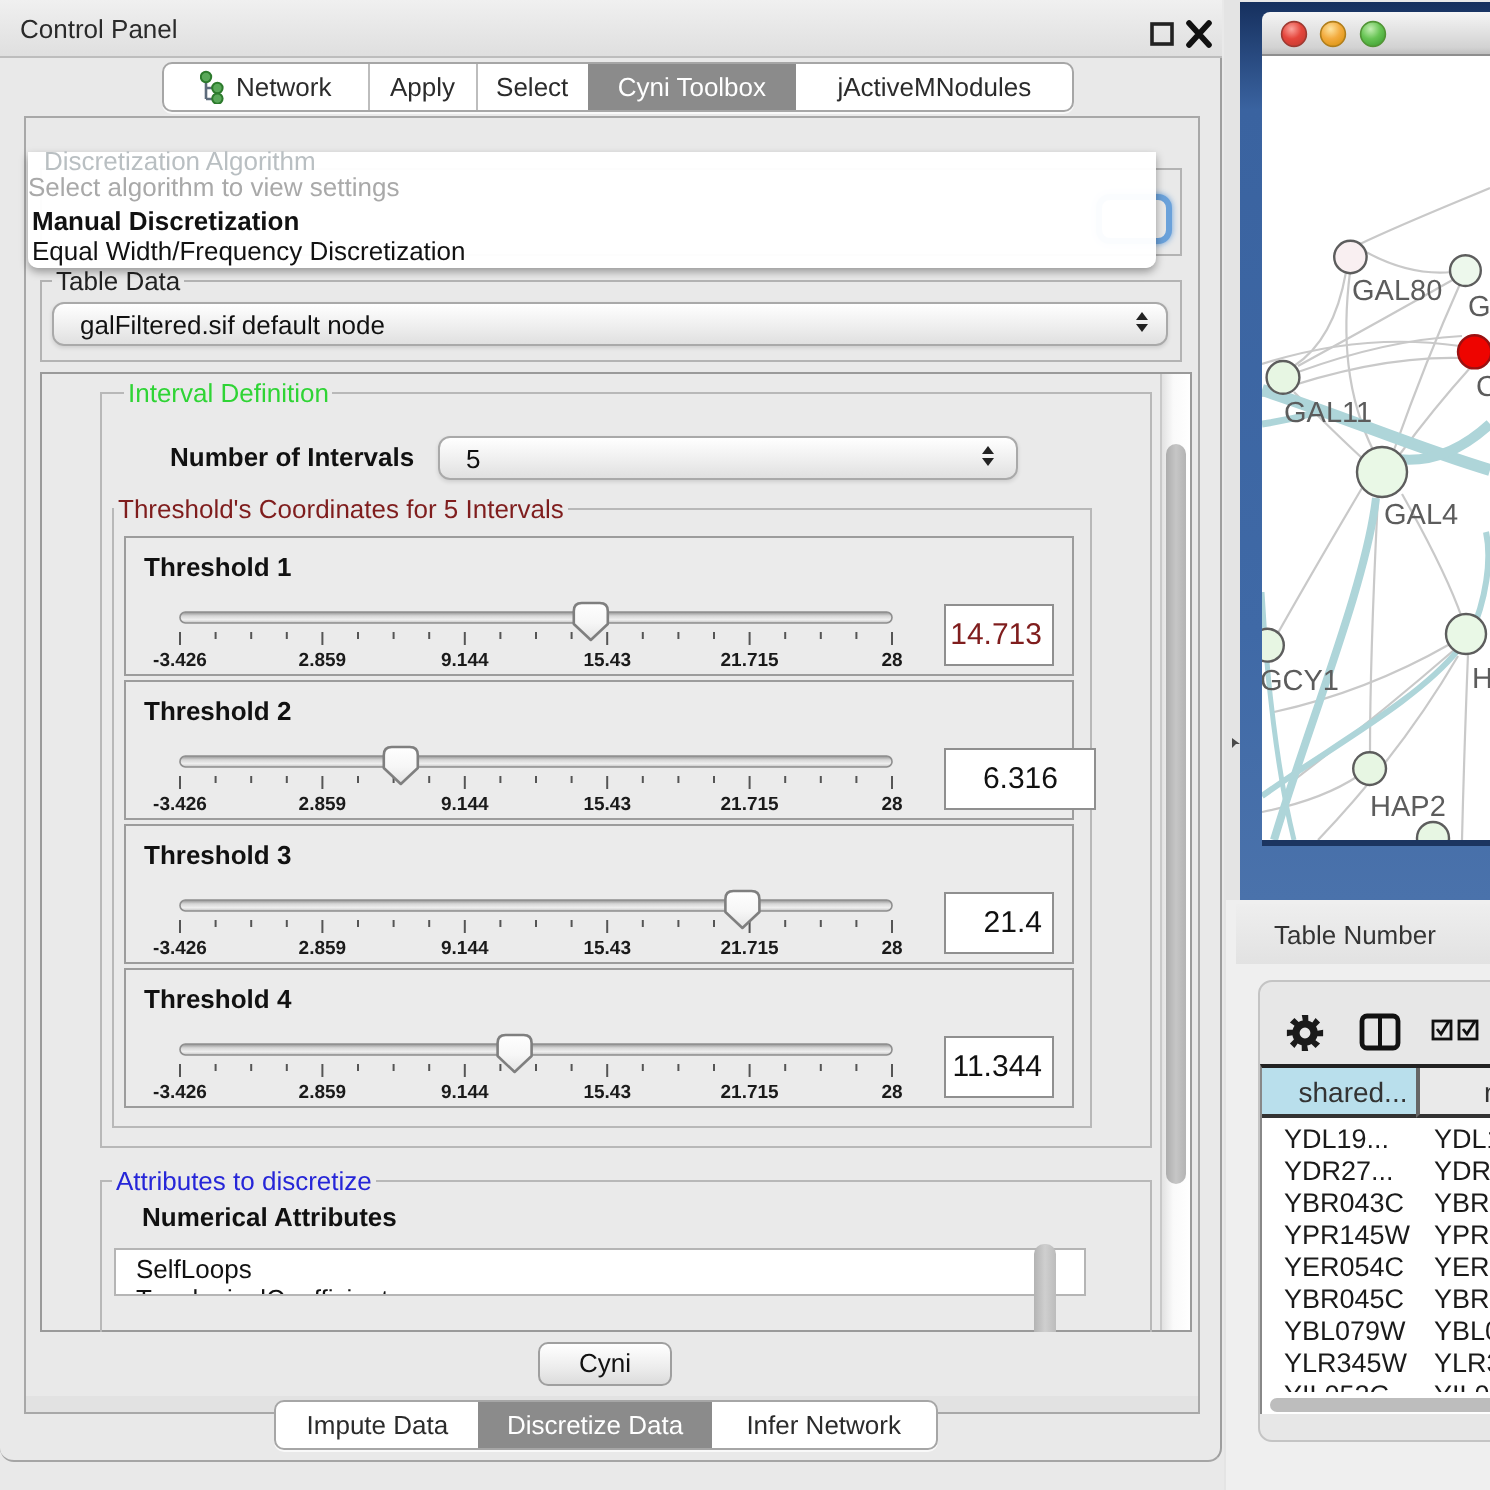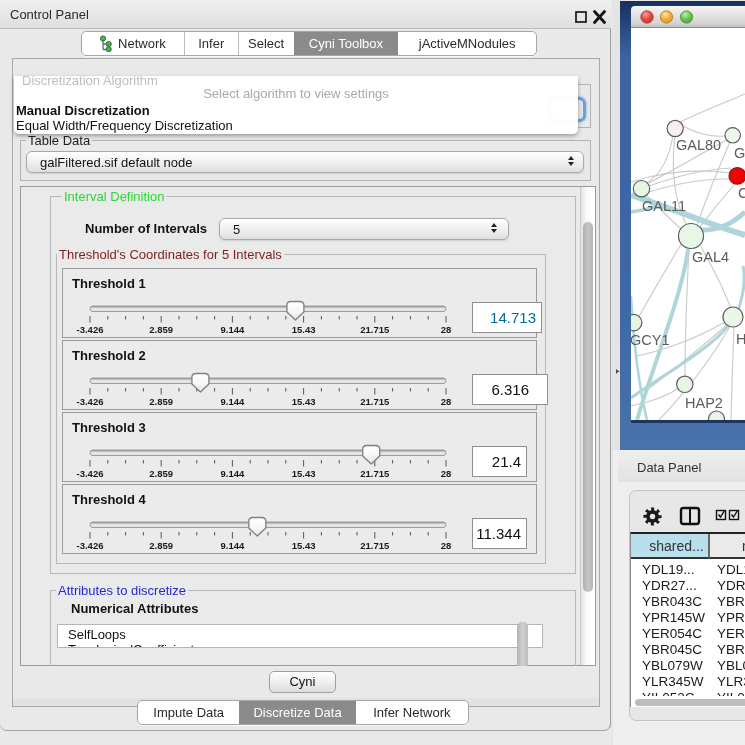--- a/index.html
+++ b/index.html
@@ -42,21 +42,21 @@
 <div class="abs seg" style="left:81px; top:31px; width:456px; height:25px;">
   <div class="s" style="width:102px;">
     <svg width="12" height="17" viewBox="0 0 12 17" style="margin-right:6px;">
       <path d="M3 4 L3 14.5 M3 9 L8.5 9 M3 14.5 L8.5 14.5" stroke="#5d6b7b" stroke-width="1.3" fill="none"></path>
       <circle cx="3" cy="3.5" r="2.6" fill="#59a859" stroke="#2c7a2c" stroke-width="1"></circle>
       <circle cx="8.7" cy="9" r="2.6" fill="#59a859" stroke="#2c7a2c" stroke-width="1"></circle>
       <circle cx="8.7" cy="14.3" r="2.6" fill="#59a859" stroke="#2c7a2c" stroke-width="1"></circle>
     </svg>
     Network</div>
   <div class="dv"></div>
-  <div class="s" style="width:53px;">Infer</div>
+  <div class="s" style="width:53px;">Apply</div>
   <div class="dv"></div>
   <div class="s" style="width:55px;">Select</div>
   <div class="s sel" style="width:105px;">Cyni Toolbox</div>
   <div class="s" style="width:138px;">jActiveMNodules</div>
 </div>
 
 <div class="abs" id="cpcontent"></div>
 
 <div class="abs group" style="left:20px; top:84px; width:571px; height:44px;"></div>
 
@@ -69,21 +69,21 @@
   <span class="ctext">galFiltered.sif default node</span>
   <div class="arrows" style="right:8px; top:4px;">
       <div class="up"></div>
       <div class="dn"></div>
     </div>
 </div>
 
 <div class="abs" id="popup" style="left:14px; top:76px; width:564px; height:58px; background:rgba(255,255,255,.97); border-radius:0 0 5px 5px; box-shadow:0 2px 4px rgba(0,0,0,.35);">
   <div style="position:absolute; left:8px; top:-3px; font-size:13px; color:#b9bfc2;">Discretization Algorithm</div>
   <div style="position:absolute; left:8px; top:-3px; font-size:13px; color:#3a3a3a; clip-path:inset(0 0 13px 0);">Discretization Algorithm</div>
-  <div style="position:absolute; left:0; top:10px; width:564px; text-align:center; font-size:13px; color:#a9a9a9;">Select algorithm to view settings</div>
+  <div style="position:absolute; left:0; top:10px; width:564px; font-size:13px; color:#a9a9a9;">Select algorithm to view settings</div>
   <div style="position:absolute; left:2px; top:27px; font-size:13px; font-weight:bold; color:#111;">Manual Discretization</div>
   <div style="position:absolute; left:2px; top:42px; font-size:13px; color:#111;">Equal Width/Frequency Discretization</div>
 </div>
 
 <div class="abs" id="viewport" style="left:20px; top:186px; width:576px; height:480px; border:1px solid #9a9a9a; background:#eaeaea;"></div>
 
 <div class="abs" style="left:580px; top:187px; width:15px; height:478px; background:linear-gradient(90deg,#e2e2e2,#fafafa 40%,#ffffff); border-left:1px solid #c9c9c9;"></div>
 <div class="abs" style="left:583px; top:222px; width:10px; height:370px; background:linear-gradient(90deg,#adadad,#c6c6c6 50%,#b4b4b4); border-radius:5px;"></div>
 
 <div class="abs group" style="left:50px; top:196px; width:526px; height:378px; border-color:#b8b8b8;">
@@ -143,21 +143,21 @@
       <line x1="365.2" y1="47" x2="365.2" y2="50.5" stroke="#555" stroke-width="1"></line>
       <line x1="383.0" y1="47" x2="383.0" y2="53.5" stroke="#555" stroke-width="1"></line>
     <text x="27.0" y="64" font-size="9.5" font-weight="bold" fill="#1a1a1a" text-anchor="middle" font-family="Liberation Sans, sans-serif">-3.426</text>
       <text x="98.2" y="64" font-size="9.5" font-weight="bold" fill="#1a1a1a" text-anchor="middle" font-family="Liberation Sans, sans-serif">2.859</text>
       <text x="169.4" y="64" font-size="9.5" font-weight="bold" fill="#1a1a1a" text-anchor="middle" font-family="Liberation Sans, sans-serif">9.144</text>
       <text x="240.6" y="64" font-size="9.5" font-weight="bold" fill="#1a1a1a" text-anchor="middle" font-family="Liberation Sans, sans-serif">15.43</text>
       <text x="311.8" y="64" font-size="9.5" font-weight="bold" fill="#1a1a1a" text-anchor="middle" font-family="Liberation Sans, sans-serif">21.715</text>
       <text x="383.0" y="64" font-size="9.5" font-weight="bold" fill="#1a1a1a" text-anchor="middle" font-family="Liberation Sans, sans-serif">28</text>
     <path d="M 223.9 43 L 223.9 36.5 Q 223.9 32.5 227.9 32.5 L 236.9 32.5 Q 240.9 32.5 240.9 36.5 L 240.9 43 L 232.4 51 Z" fill="url(#hg)" stroke="#7f7f7f" stroke-width="1.3" stroke-linejoin="round"></path>
   </svg>
-  <div style="position:absolute; left:409px; top:33px; width:70px; height:31px; background:#fff; border:1.5px solid #8f8f8f; font-size:15px; color:#0369a1; text-align:right; line-height:29px; padding-right:5px;">14.713</div>
+  <div style="position:absolute; left:409px; top:33px; width:55px; height:31px; background:#fff; border:1.5px solid #8f8f8f; font-size:15px; color:#7f1d1d; text-align:right; line-height:29px; padding-right:5px;">14.713</div>
 </div>
 <div class="abs" style="left:62px; top:340px; width:475px; height:70px; background:#ebebeb; border:1px solid #9c9c9c;">
   <div style="position:absolute; left:9px; top:7px; font-size:13px; font-weight:bold; color:#111;">Threshold 2</div>
   <svg style="position:absolute; left:0; top:0;" width="473" height="68" viewBox="0 0 473 68">
     <rect x="27" y="37" width="356" height="5.5" rx="2.7" fill="url(#tg)" stroke="#8e8e8e" stroke-width="0.8"></rect>
     <line x1="27.0" y1="47" x2="27.0" y2="53.5" stroke="#555" stroke-width="1"></line>
       <line x1="44.8" y1="47" x2="44.8" y2="50.5" stroke="#555" stroke-width="1"></line>
       <line x1="62.6" y1="47" x2="62.6" y2="50.5" stroke="#555" stroke-width="1"></line>
       <line x1="80.4" y1="47" x2="80.4" y2="50.5" stroke="#555" stroke-width="1"></line>
       <line x1="98.2" y1="47" x2="98.2" y2="53.5" stroke="#555" stroke-width="1"></line>
@@ -356,21 +356,21 @@
     <text x="61" y="234">GAL4</text>
     <text x="-1" y="317">GCY1</text>
     <text x="105" y="316">HA</text>
     <text x="54" y="380">HAP2</text>
   </g>
 </svg>
 <div class="abs" style="left:631px; top:420px; width:114px; height:3px; background:#1c3560;"></div>
 
 <div class="abs" style="left:613px; top:450px; width:132px; height:295px; background:#efefef;"></div>
 <div class="abs" style="left:618px; top:452px; width:127px; height:30px; background:linear-gradient(#eeeeee,#e2e2e2);"></div>
-<div class="abs" style="left:637px; top:460px; font-size:13px; color:#333;">Data Panel</div>
+<div class="abs" style="left:637px; top:460px; font-size:13px; color:#333;">Table Number</div>
 <div class="abs" style="left:629px; top:490px; width:130px; height:231px; background:#e7e7e7; border:1px solid #c4c4c4; border-radius:7px;"></div>
 
 <svg class="abs" style="left:640px; top:504px;" width="105" height="24" viewBox="0 0 105 24">
   <g fill="#1a1a1a">
     <path id="gear" d="M 21.56 10.90 L 21.56 14.10 L 18.68 14.16 A 6.4 6.4 0 0 1 17.74 16.17 L 20.04 17.78 L 17.78 20.04 L 15.70 18.04 A 6.4 6.4 0 0 1 13.61 18.80 L 14.10 21.56 L 10.90 21.56 L 10.84 18.68 A 6.4 6.4 0 0 1 8.83 17.74 L 7.22 20.04 L 4.96 17.78 L 6.96 15.70 A 6.4 6.4 0 0 1 6.20 13.61 L 3.44 14.10 L 3.44 10.90 L 6.32 10.84 A 6.4 6.4 0 0 1 7.26 8.83 L 4.96 7.22 L 7.22 4.96 L 9.30 6.96 A 6.4 6.4 0 0 1 11.39 6.20 L 10.90 3.44 L 14.10 3.44 L 14.16 6.32 A 6.4 6.4 0 0 1 16.17 7.26 L 17.78 4.96 L 20.04 7.22 L 18.04 9.30 A 6.4 6.4 0 0 1 18.80 11.39 Z M 15.20 12.50 A 2.7 2.7 0 1 0 9.80 12.50 A 2.7 2.7 0 1 0 15.20 12.50 Z" fill-rule="evenodd"></path>
   </g>
   <rect x="41" y="4" width="18" height="16" rx="2.5" fill="none" stroke="#111" stroke-width="2.4"></rect>
   <line x1="50" y1="4" x2="50" y2="20" stroke="#111" stroke-width="2"></line>
   <g fill="none" stroke="#111" stroke-width="1.4">
     <rect x="76.5" y="6.5" width="9" height="9"></rect>

